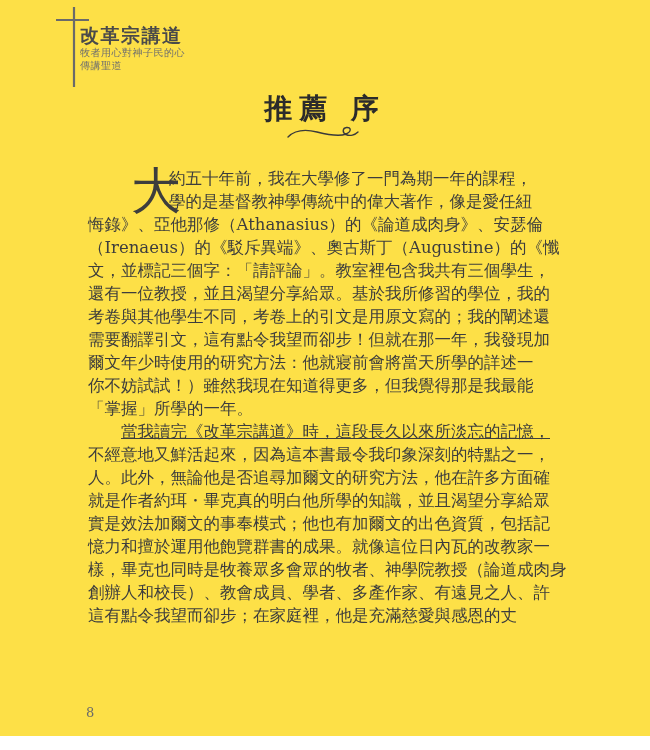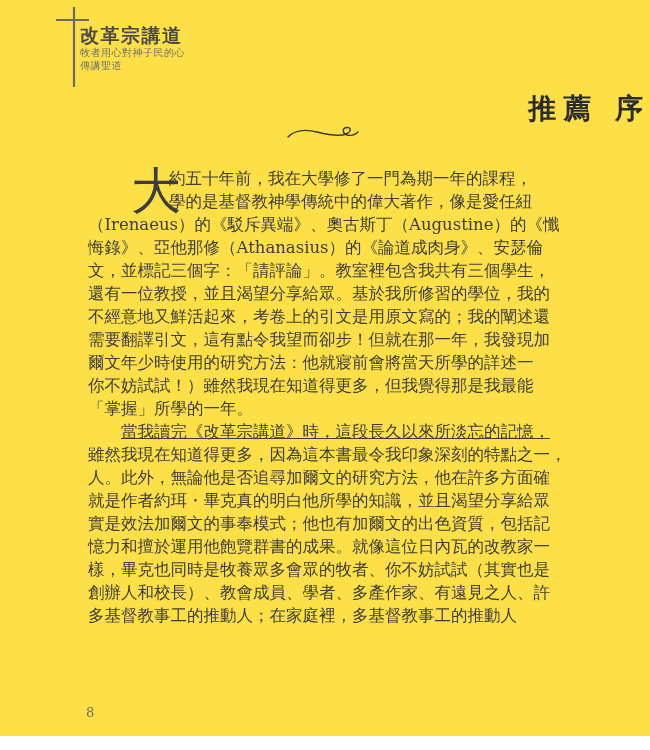--- a/index.html
+++ b/index.html
@@ -20,21 +20,21 @@
     color:#4a4a4a; line-height:21px;
   }
   .brand-sub {
     font-family:"Liberation Sans","DejaVu Sans",sans-serif;
     font-size:10px; color:#6e6e6e; line-height:13px; letter-spacing:0.5px;
   }
 
   
   .chapter-title {
     position:absolute; left:0; top:90px; width:650px;
-    text-align:right;
+    text-align:center;
     font-size:28px; font-weight:600; letter-spacing:7px;
     color:#2b2b2b;
   }
   .flourish { position:absolute; left:285px; top:124px; }
 
   
   .body-text {
     position:absolute; left:88px; top:167px; width:482px;
     font-size:16.5px; line-height:23px; color:#3d3d3d;
   }
@@ -79,39 +79,39 @@
       <path d="M3,13 C10,6 20,5 32,8 C44,11 54,13 61,10 C67,7.5 66,3 61.5,3.5 C57.5,4 57,8.5 61,10.5 C65,12.5 70,11 73,8" fill="none" stroke="#3a3a3a" stroke-width="1.4" stroke-linecap="round"></path>
     </svg>
   </div>
 
   <div class="body-text">
     <div class="para-1">
       <span class="dropcap">大</span>
       <div>
           <div class="text-line">約五十年前，我在大學修了一門為期一年的課程，</div>
           <div class="text-line">學的是基督教神學傳統中的偉大著作，像是愛任紐</div>
+          <div class="text-line">悔錄》、亞他那修（Athanasius）的《論道成肉身》、安瑟倫</div>
           <div class="text-line">（Irenaeus）的《駁斥異端》、奧古斯丁（Augustine）的《懺</div>
-          <div class="text-line">悔錄》、亞他那修（Athanasius）的《論道成肉身》、安瑟倫</div>
           <div class="text-line">文，並標記三個字：「請評論」。教室裡包含我共有三個學生，</div>
           <div class="text-line">還有一位教授，並且渴望分享給眾。基於我所修習的學位，我的</div>
-          <div class="text-line">不經意地又鮮活起來，考卷上的引文是用原文寫的；我的闡述還</div>
+          <div class="text-line">考卷與其他學生不同，考卷上的引文是用原文寫的；我的闡述還</div>
           <div class="text-line">需要翻譯引文，這有點令我望而卻步！但就在那一年，我發現加</div>
           <div class="text-line">爾文年少時使用的研究方法：他就寢前會將當天所學的詳述一</div>
           <div class="text-line">你不妨試試！）雖然我現在知道得更多，但我覺得那是我最能</div>
           <div class="text-line">「掌握」所學的一年。</div>
         </div>
     </div>
     <div class="para-2">
         <div class="text-line">當我讀完《改革宗講道》時，這段長久以來所淡忘的記憶，</div>
-        <div class="text-line">雖然我現在知道得更多，因為這本書最令我印象深刻的特點之一，</div>
+        <div class="text-line">不經意地又鮮活起來，因為這本書最令我印象深刻的特點之一，</div>
         <div class="text-line">人。此外，無論他是否追尋加爾文的研究方法，他在許多方面確</div>
         <div class="text-line">就是作者約珥・畢克真的明白他所學的知識，並且渴望分享給眾</div>
         <div class="text-line">實是效法加爾文的事奉模式；他也有加爾文的出色資質，包括記</div>
         <div class="text-line">憶力和擅於運用他飽覽群書的成果。就像這位日內瓦的改教家一</div>
-        <div class="text-line">樣，畢克也同時是牧養眾多會眾的牧者、你不妨試試（其實也是</div>
+        <div class="text-line">樣，畢克也同時是牧養眾多會眾的牧者、神學院教授（論道成肉身</div>
         <div class="text-line">創辦人和校長）、教會成員、學者、多產作家、有遠見之人、許</div>
-        <div class="text-line">多基督教事工的推動人；在家庭裡，多基督教事工的推動人</div>
+        <div class="text-line">這有點令我望而卻步；在家庭裡，他是充滿慈愛與感恩的丈</div>
       </div>
   </div>
 
   <div class="page-number">8</div>
 
 </div>
 
 </body></html>

